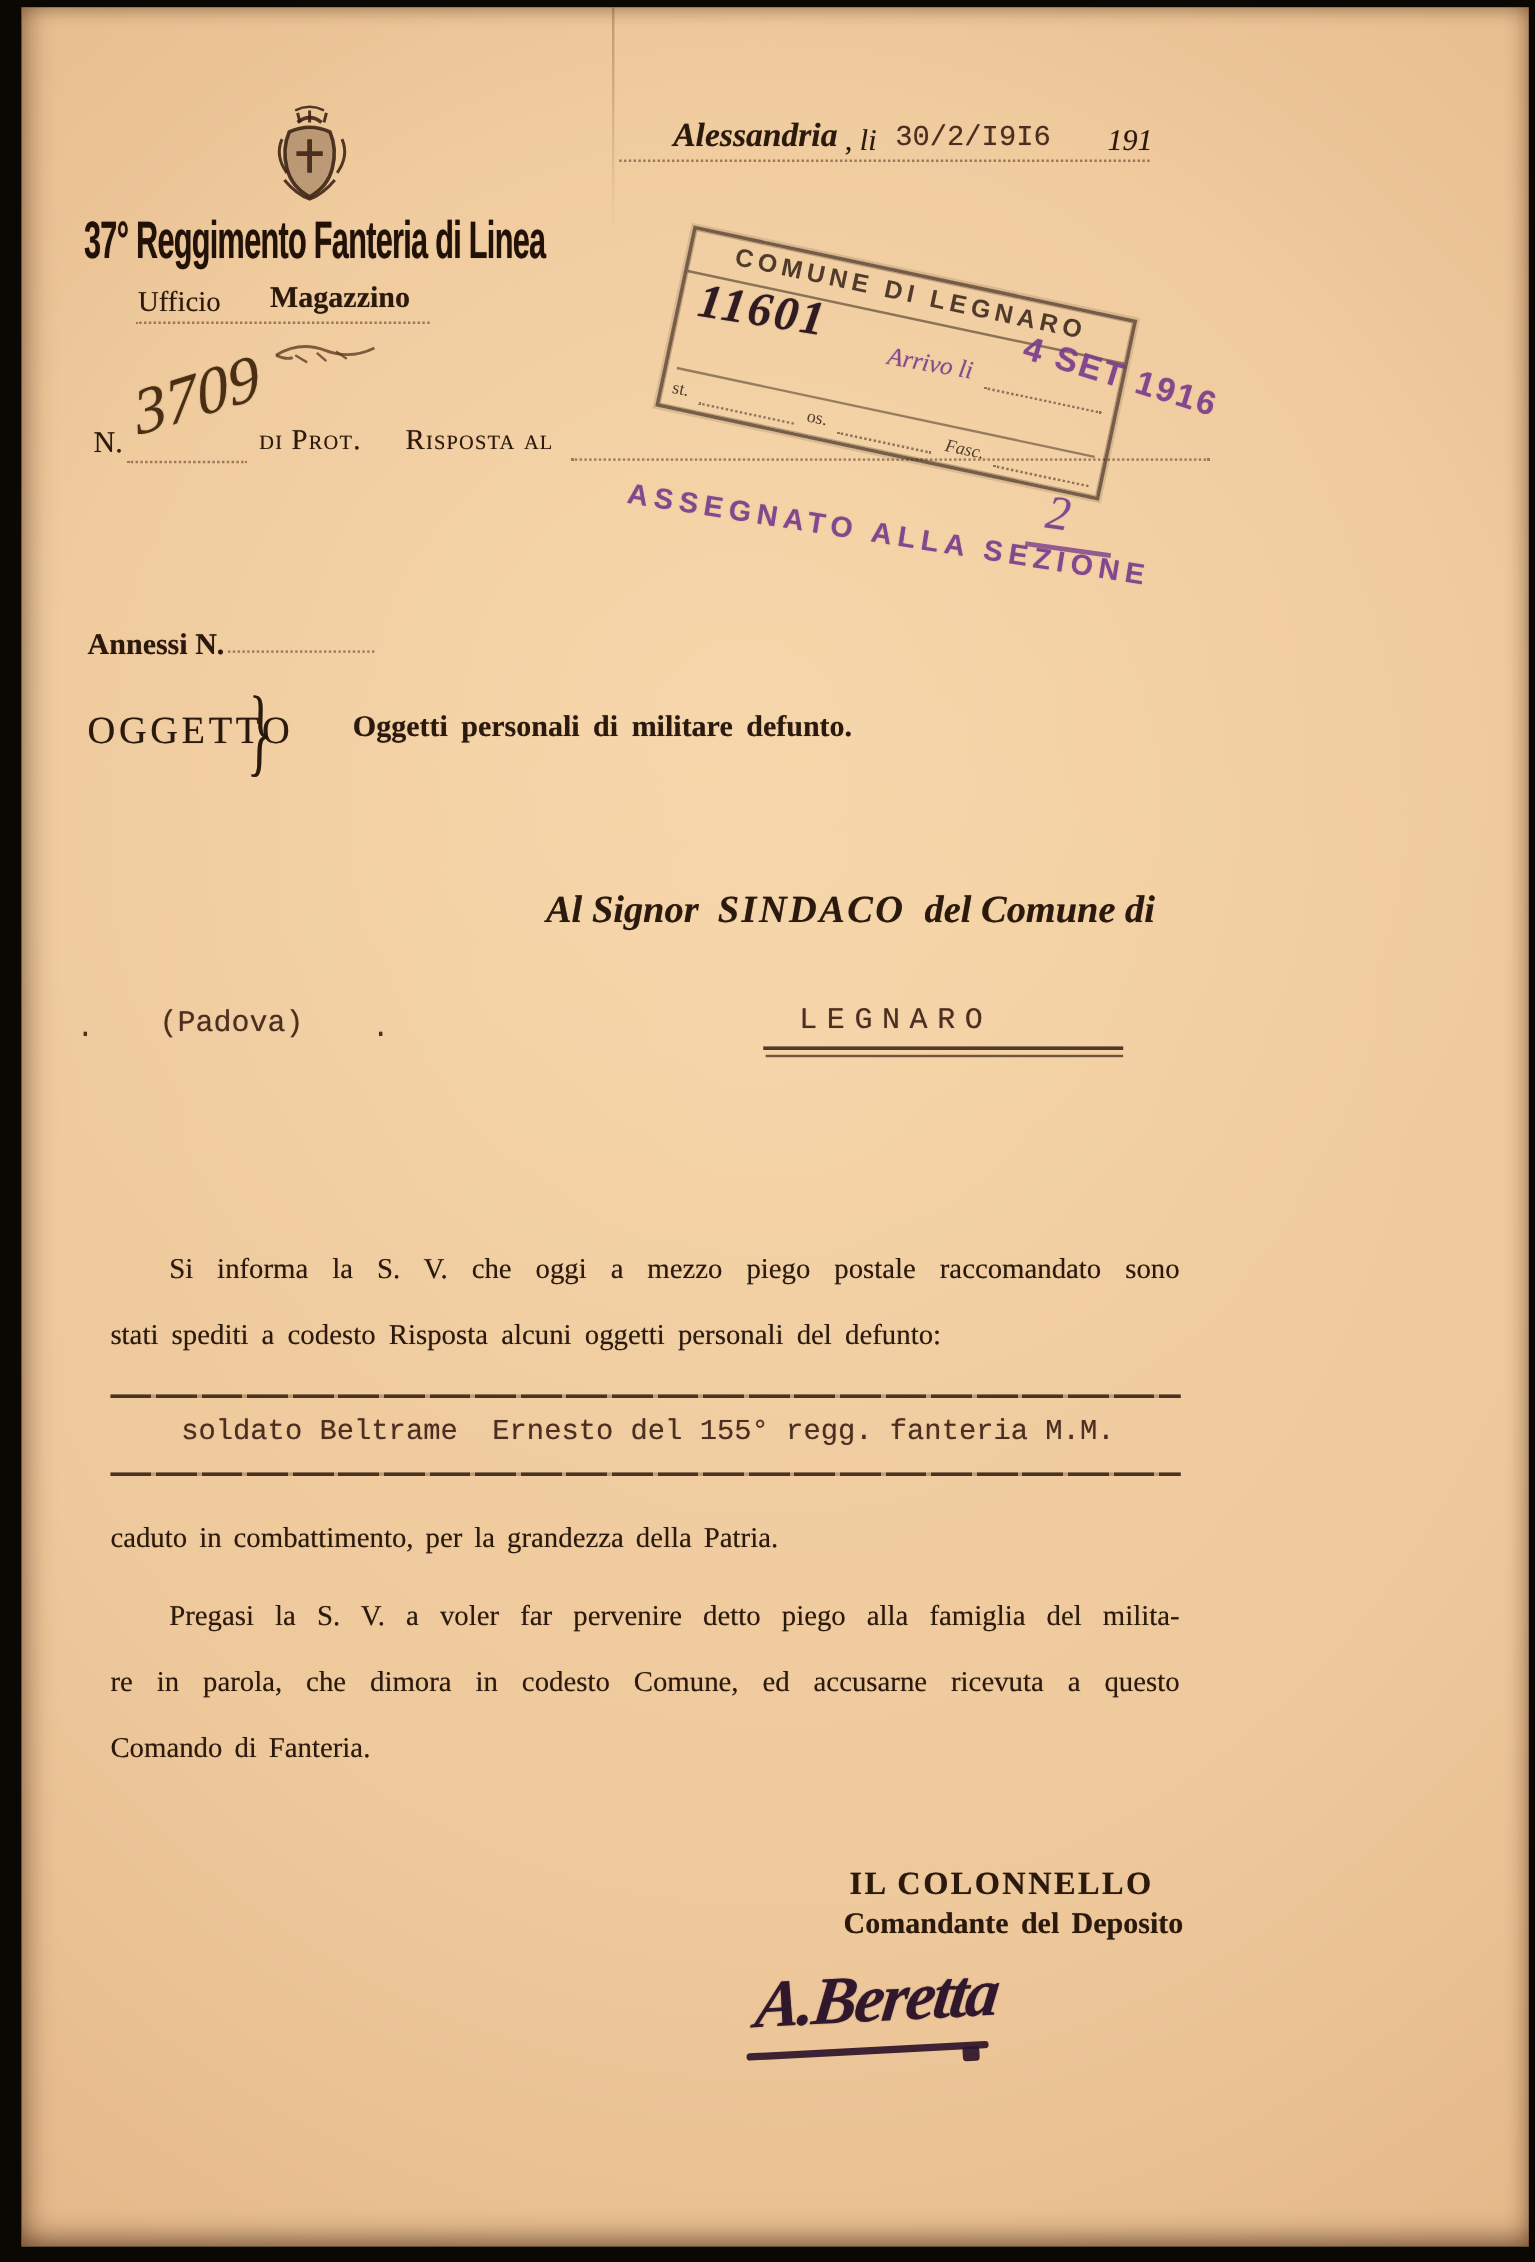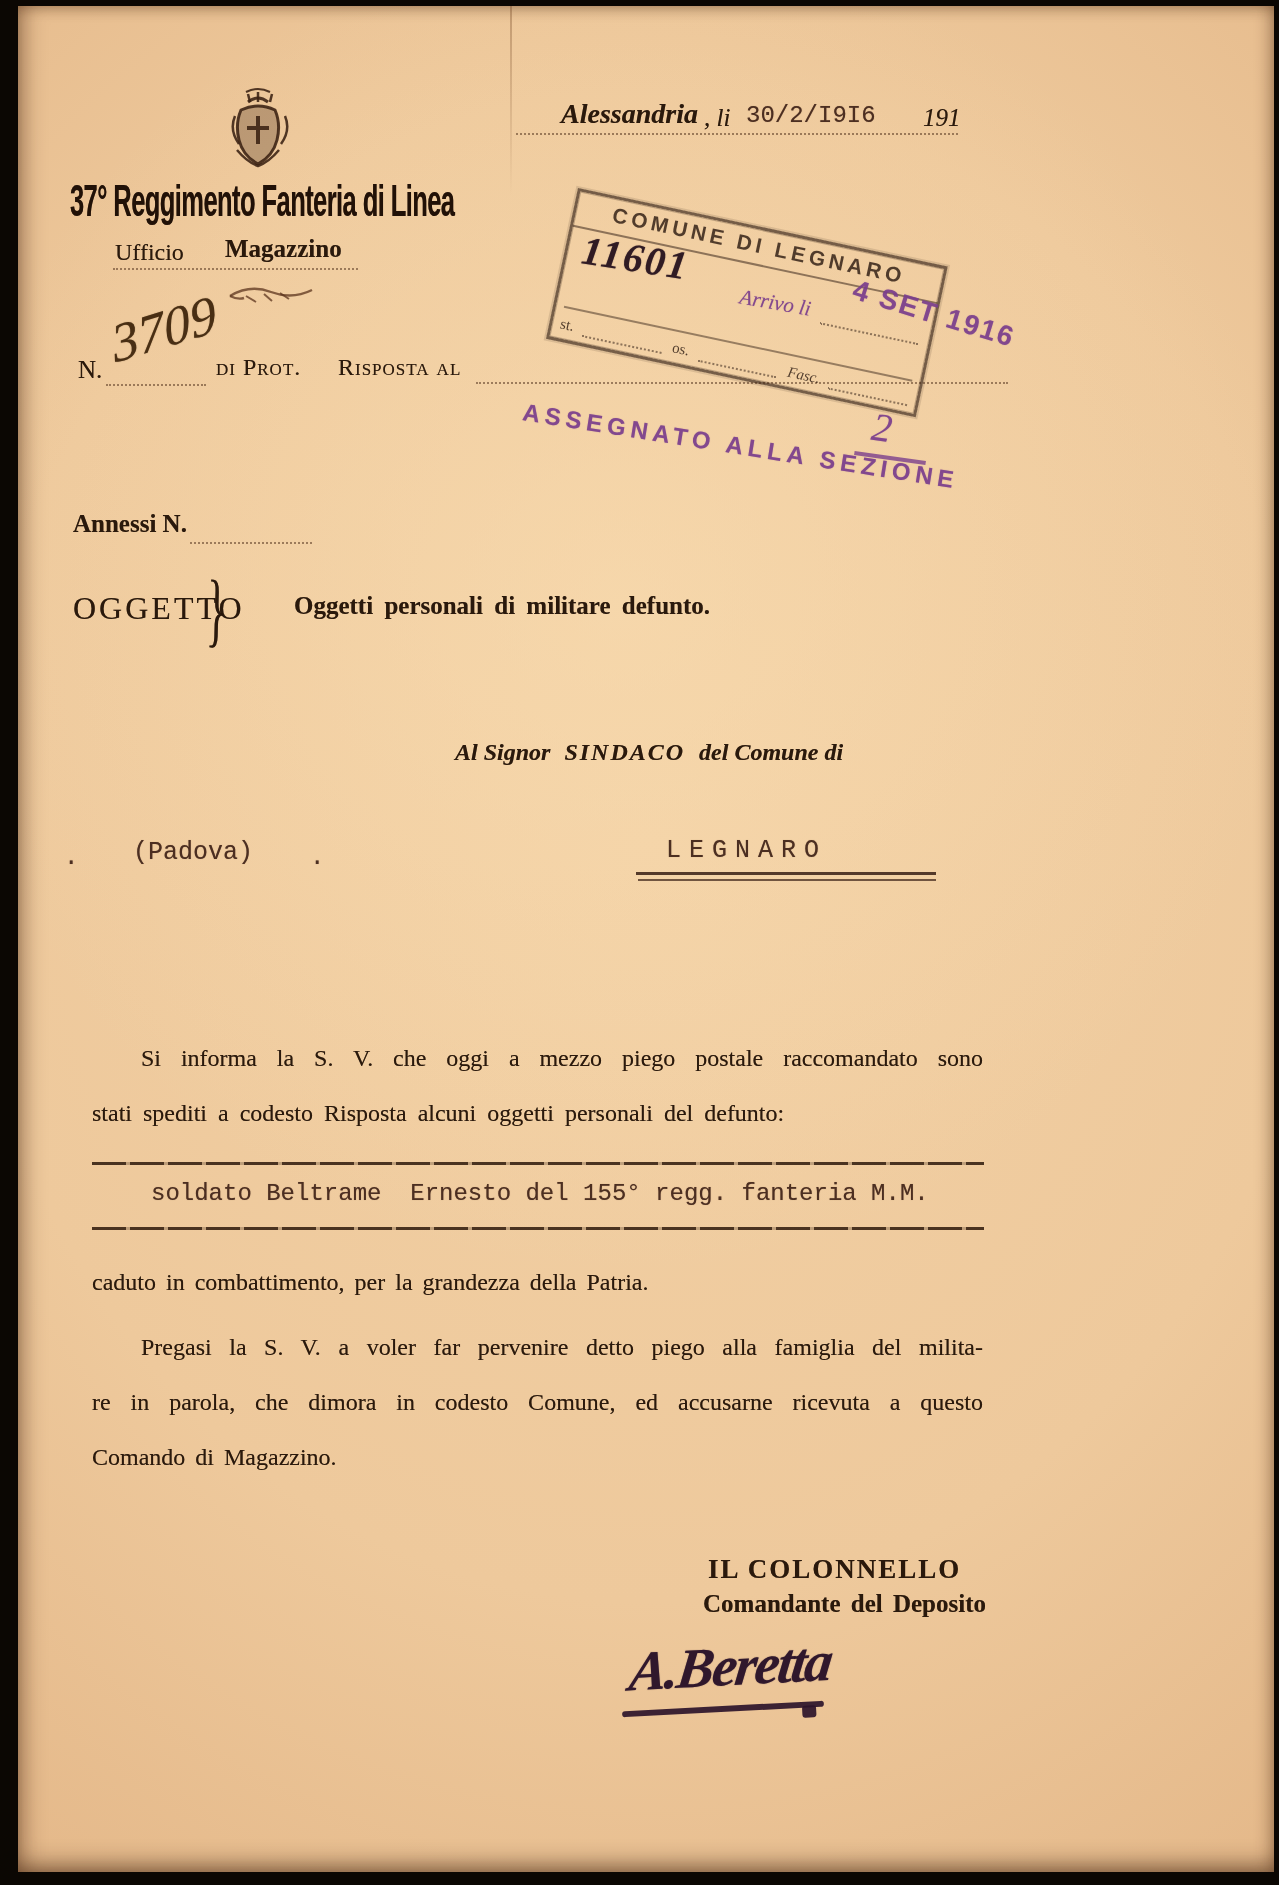--- a/index.html
+++ b/index.html
@@ -119,29 +119,29 @@
          transform:rotate(-17deg) skewX(-8deg);text-shadow:0 0 1px rgba(66,40,14,.5);">3709</div>
     <div class="dotted" style="left:88px;top:378px;width:100px;"></div>
     <div class="abs ink sc" style="left:198px;top:348px;font-size:24px;">di Prot.</div>
     <div class="abs ink sc" style="left:320px;top:348px;font-size:24px;">Risposta al</div>
     <div class="dotted" style="left:458px;top:376px;width:532px;"></div>
 
     <div class="assegnato purple">ASSEGNATO ALLA SEZIONE</div>
     <div class="abs purple" style="left:854px;top:398px;font-size:40px;font-style:italic;transform:rotate(8deg);">2</div>
     <div class="abs" style="left:836px;top:450px;width:72px;height:4px;background:rgba(122,62,140,.8);transform:rotate(8deg);"></div>
 
-    <div class="abs ink" style="left:55px;top:504px;font-size:25px;font-weight:700;">Annessi N.</div>
+    <div class="abs ink" style="left:55px;top:518px;font-size:25px;font-weight:700;">Annessi N.</div>
     <div class="dotted" style="left:172px;top:536px;width:122px;"></div>
 
     <div class="abs ink" style="left:55px;top:584px;font-size:32px;letter-spacing:3px;">OGGETTO</div>
     <div class="abs ink" style="left:190px;top:556px;font-size:82px;font-weight:400;transform:scaleX(.5) rotate(3deg);
          transform-origin:left top;">}</div>
     <div class="abs ink" style="left:276px;top:586px;font-size:25px;font-weight:700;word-spacing:5px;">Oggetti personali di militare defunto.</div>
 
-    <div class="abs ink" style="left:437px;top:733px;font-size:24px;font-style:italic;font-weight:700;white-space:nowrap;">
+    <div class="abs ink" style="left:437px;top:733px;font-size:32px;font-style:italic;font-weight:700;white-space:nowrap;">
       <span>Al Signor</span>
       <span style="letter-spacing:2px;margin:0 8px;">SINDACO</span>
       <span>del Comune di</span>
     </div>
 
     <div class="abs type" style="left:46px;top:838px;font-size:24px;">.</div>
     <div class="abs type" style="left:115px;top:832px;font-size:25px;">(Padova)</div>
     <div class="abs type" style="left:292px;top:838px;font-size:24px;">.</div>
     <div class="abs type" style="left:648px;top:830px;font-size:25px;letter-spacing:8px;">LEGNARO</div>
     <div class="abs" style="left:618px;top:866px;width:300px;height:3px;background:rgba(55,30,20,.85);"></div>
@@ -150,21 +150,21 @@
     <div class="jline ink" style="left:123px;top:1038px;width:842px;">Si informa la S. V. che oggi a mezzo piego postale raccomandato sono</div>
     <div class="pline ink" style="left:74px;top:1093px;word-spacing:5px;">stati spediti a codesto Risposta alcuni oggetti personali del defunto:</div>
 
     <div class="rule" style="left:74px;top:1156px;width:892px;"></div>
     <div class="abs type" style="left:133px;top:1174px;font-size:24px;white-space:pre;">soldato Beltrame  Ernesto del 155° regg. fanteria M.M.</div>
     <div class="rule" style="left:74px;top:1221px;width:892px;"></div>
 
     <div class="pline ink" style="left:74px;top:1262px;word-spacing:4px;">caduto in combattimento, per la grandezza della Patria.</div>
     <div class="jline ink" style="left:123px;top:1327px;width:842px;">Pregasi la S. V. a voler far pervenire detto piego alla famiglia del milita-</div>
     <div class="jline ink" style="left:74px;top:1382px;width:891px;">re in parola, che dimora in codesto Comune, ed accusarne ricevuta a questo</div>
-    <div class="pline ink" style="left:74px;top:1437px;word-spacing:4px;">Comando di Magazzino.</div>
+    <div class="pline ink" style="left:74px;top:1437px;word-spacing:4px;">Comando di Fanteria.</div>
 
     <div class="abs ink" style="left:690px;top:1548px;font-size:27px;font-weight:700;letter-spacing:2px;">IL COLONNELLO</div>
     <div class="abs ink" style="left:655px;top:1584px;font-size:25px;font-weight:700;word-spacing:4px;margin-left:30px;">Comandante del Deposito</div>
     <div class="sig">A.Beretta</div>
     <div class="sig-swash"></div>
 
   </div>
 </div>
 
 </body></html>

